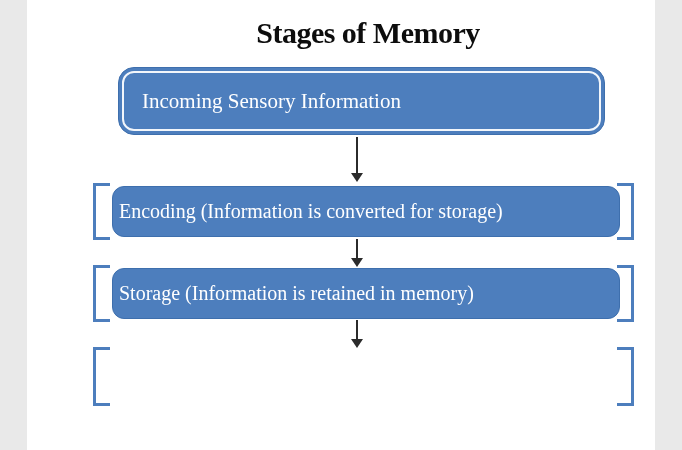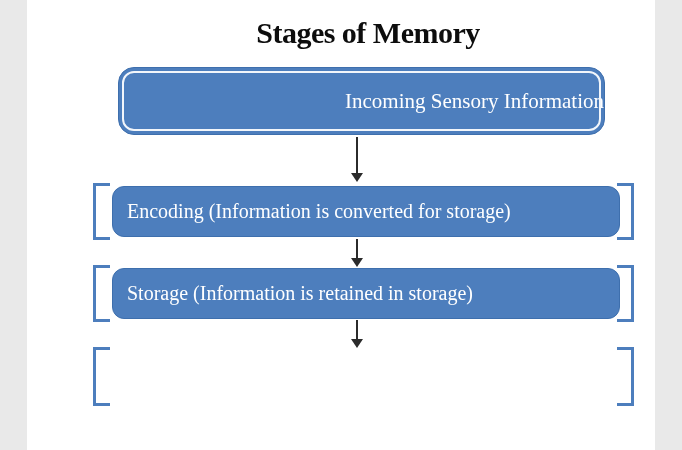--- a/index.html
+++ b/index.html
@@ -43,34 +43,33 @@
   }
   .stage .label{
     white-space:nowrap;
     overflow:hidden;
   }
   .stage-first{
     left:91px;top:67px;width:487px;height:68px;
     border-radius:16px;
     padding-left:23px;
     font-size:21px;
-    justify-content:flex-end;
   }
   .stage-first::before{           
     content:"";
     position:absolute;
     left:3px;right:3px;top:3px;bottom:3px;
     border:2px solid var(--inner-keyline);
     border-radius:12px;
     pointer-events:none;
   }
   .stage-plain{
     left:85px;width:508px;height:51px;
     border-radius:12px;
-    padding-left:14px;
+    padding-left:6px;
     font-size:20px;
   }
   .stage-encoding{top:186px;}
   .stage-storage{top:268px;}
   .stage-retrieval{top:350px;height:53px;}
   
   .bracket{
     position:absolute;
     box-sizing:border-box;
     width:17px;
@@ -128,21 +127,21 @@
   </div>
   <span class="bracket right br-encoding"></span>
 
   <div class="connector connector-2">
     <span class="arrow-line"></span>
     <span class="arrow-head"></span>
   </div>
 
   <span class="bracket left br-storage"></span>
   <div class="stage stage-plain stage-storage">
-    <span class="label">Storage (Information is retained in storage)</span>
+    <span class="label">Storage (Information is retained in memory)</span>
   </div>
   <span class="bracket right br-storage"></span>
 
   <div class="connector connector-3">
     <span class="arrow-line"></span>
     <span class="arrow-head"></span>
   </div>
 
   <span class="bracket left br-retrieval"></span>
   <span class="bracket right br-retrieval"></span>

